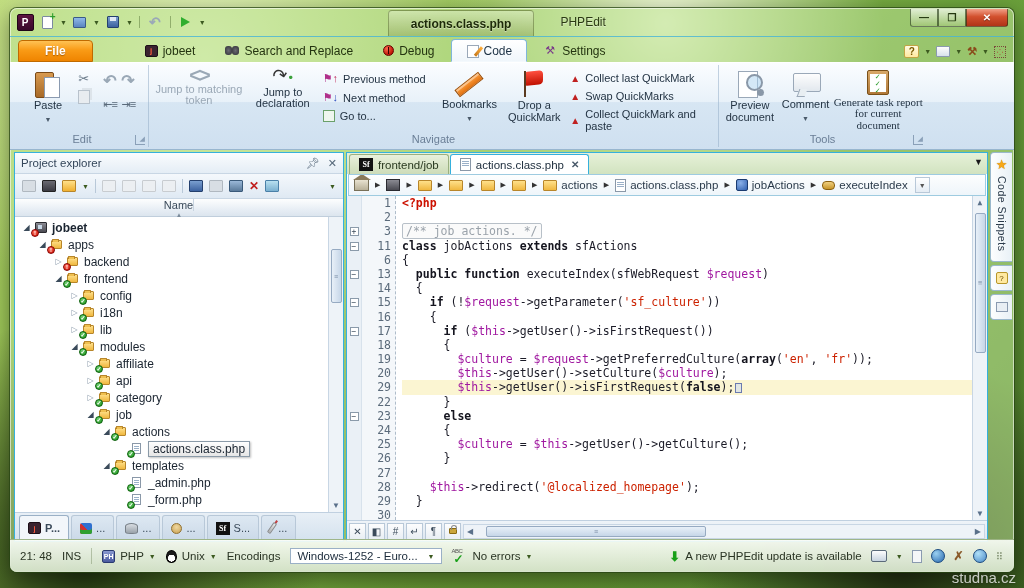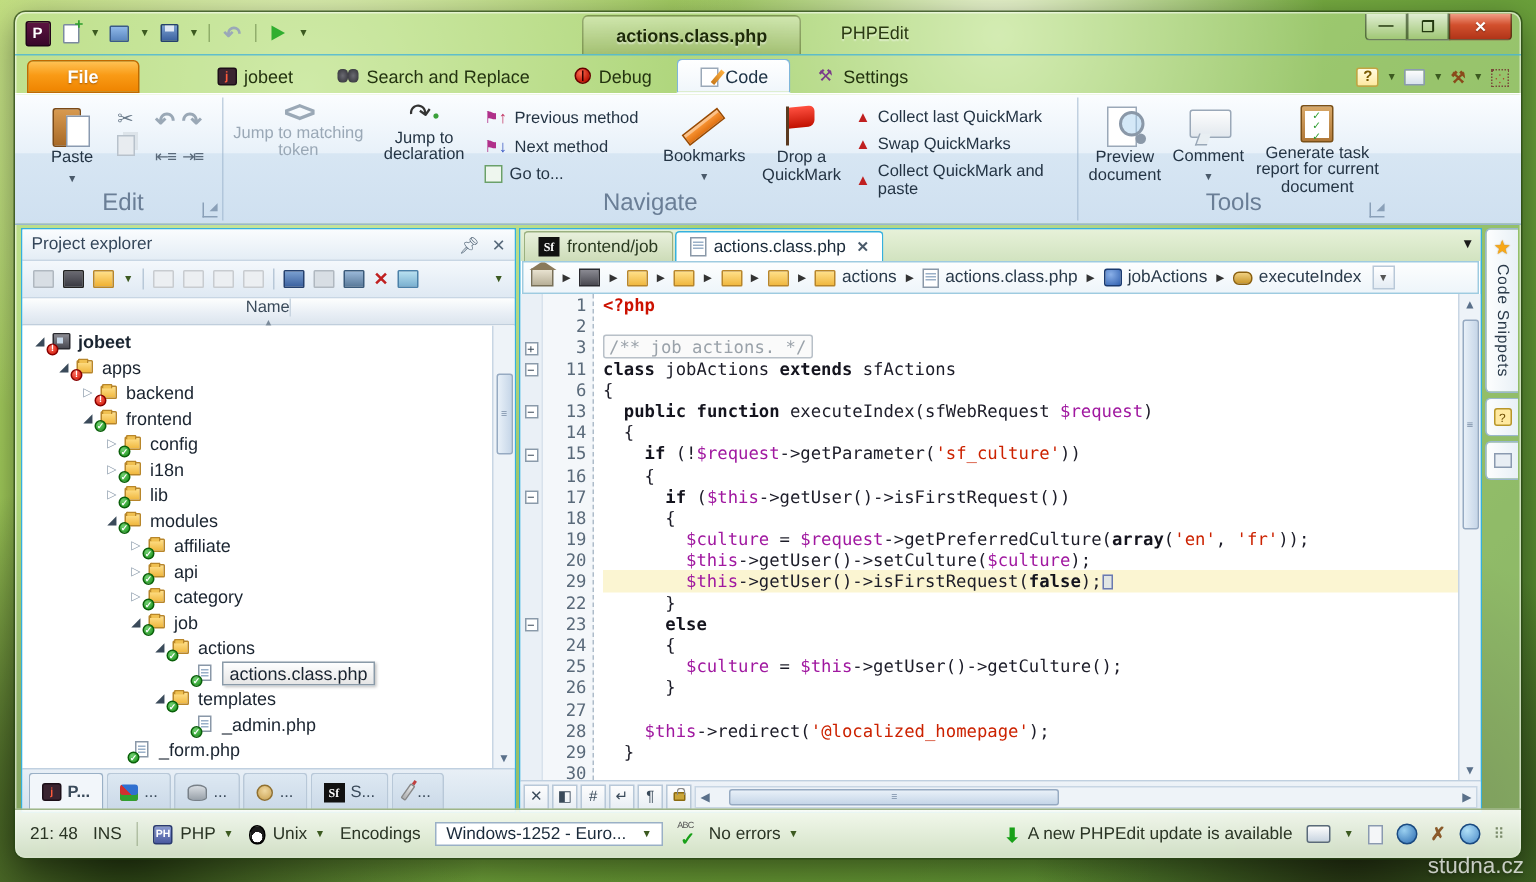--- a/index.html
+++ b/index.html
@@ -67,21 +67,21 @@
   .ti-pencil { width:13px; height:13px; position:relative; }
   .ti-pencil::before { content:""; position:absolute; left:1px; top:1px; width:10px; height:11px; background:#fff; border:1px solid #9aa8b8; }
   .ti-pencil::after { content:""; position:absolute; right:-1px; top:2px; width:3px; height:11px; background:linear-gradient(#ffb040,#c87818); transform:rotate(40deg); }
   .ti-tools { color:#7a3a8a; font-size:11px; }
   
   .ribbon { position:absolute; left:0; top:54px; right:0; height:88px;
     background:linear-gradient(#fbfdff 0%, #e8f1f9 45%, #d7e6f3 46%, #cfe0f0 100%);
     border-top:1px solid #fff; border-bottom:1px solid #98b6cf; display:flex; padding:2px 2px 0 6px; }
   .rgroup { position:relative; height:82px; padding:2px 2px 16px 2px; display:flex; }
   .rgroup + .rgroup { border-left:1px solid rgba(150,175,200,.55); }
-  .glabel { position:absolute; left:0; right:0; bottom:2px; text-align:center; font-size:16px; color:#6a7e96; }
+  .glabel { position:absolute; left:0; right:0; bottom:2px; text-align:center; font-size:11px; color:#6a7e96; }
   .glauncher { position:absolute; right:3px; bottom:2px; width:10px; height:10px; border-left:1px solid #8aa0b8; border-bottom:1px solid #8aa0b8; color:#8aa0b8; font-size:7px; text-align:right; line-height:8px; }
   .bigbtn { width:62px; display:flex; flex-direction:column; align-items:center; padding-top:3px; gap:2px; border-radius:3px; font-size:11px; color:#243444; text-align:center; line-height:11.5px; }
   .bigbtn .blabel { white-space:pre-line; }
   .bigbtn.disabled { color:#9aa8b6; }
   .smallcol { display:flex; flex-direction:column; justify-content:flex-start; padding-top:4px; gap:4px; }
   .smallbtn { display:flex; align-items:center; gap:5px; font-size:11px; color:#243444; padding:1px 4px; border-radius:2px; }
   .arr { font-size:7px; color:#4a5a6a; }
   
   .i-paste { width:26px; height:28px; position:relative; }
   .i-paste::before { content:""; position:absolute; left:0; top:2px; width:17px; height:24px; background:linear-gradient(#d89a50,#a86a28); border:1px solid #7a4a18; border-radius:2px; }
@@ -374,21 +374,21 @@
     <div class="rgroup" style="width:208px;">
       <div class="bigbtn" style="width:58px;">
         <span class="i-preview"></span>
         <span class="blabel">Preview document</span>
       </div>
       <div class="bigbtn" style="width:54px;">
         <span class="i-comment"></span>
         <span class="blabel">Comment</span>
         <span class="arr">▼</span>
       </div>
-      <div class="bigbtn" style="width:92px;">
+      <div class="bigbtn" style="width:92px;font-family:Liberation Serif, serif;">
         <span class="i-clipboard"></span>
         <span class="blabel">Generate task report for current document</span>
       </div>
       <div class="glabel">Tools</div>
       <div class="glauncher">◢</div>
     </div>
   </div>
 
   <div class="main">
 
@@ -546,21 +546,21 @@
             <span class="tlabel">templates</span>
           </div>
             <div class="trow" style="padding-left: 102px;">
             <span class="texp"></span>
             <span class="tico">
                 <span class="filei"></span>
                 <span class="badge ok">✓</span>
               </span>
             <span class="tlabel">_admin.php</span>
           </div>
-            <div class="trow" style="padding-left: 60px;">
+            <div class="trow" style="padding-left: 102px;">
             <span class="texp"></span>
             <span class="tico">
                 <span class="filei"></span>
                 <span class="badge ok">✓</span>
               </span>
             <span class="tlabel">_form.php</span>
           </div>
           </div>
         <div class="pe-vscroll">
           <span class="sarr"> </span>

